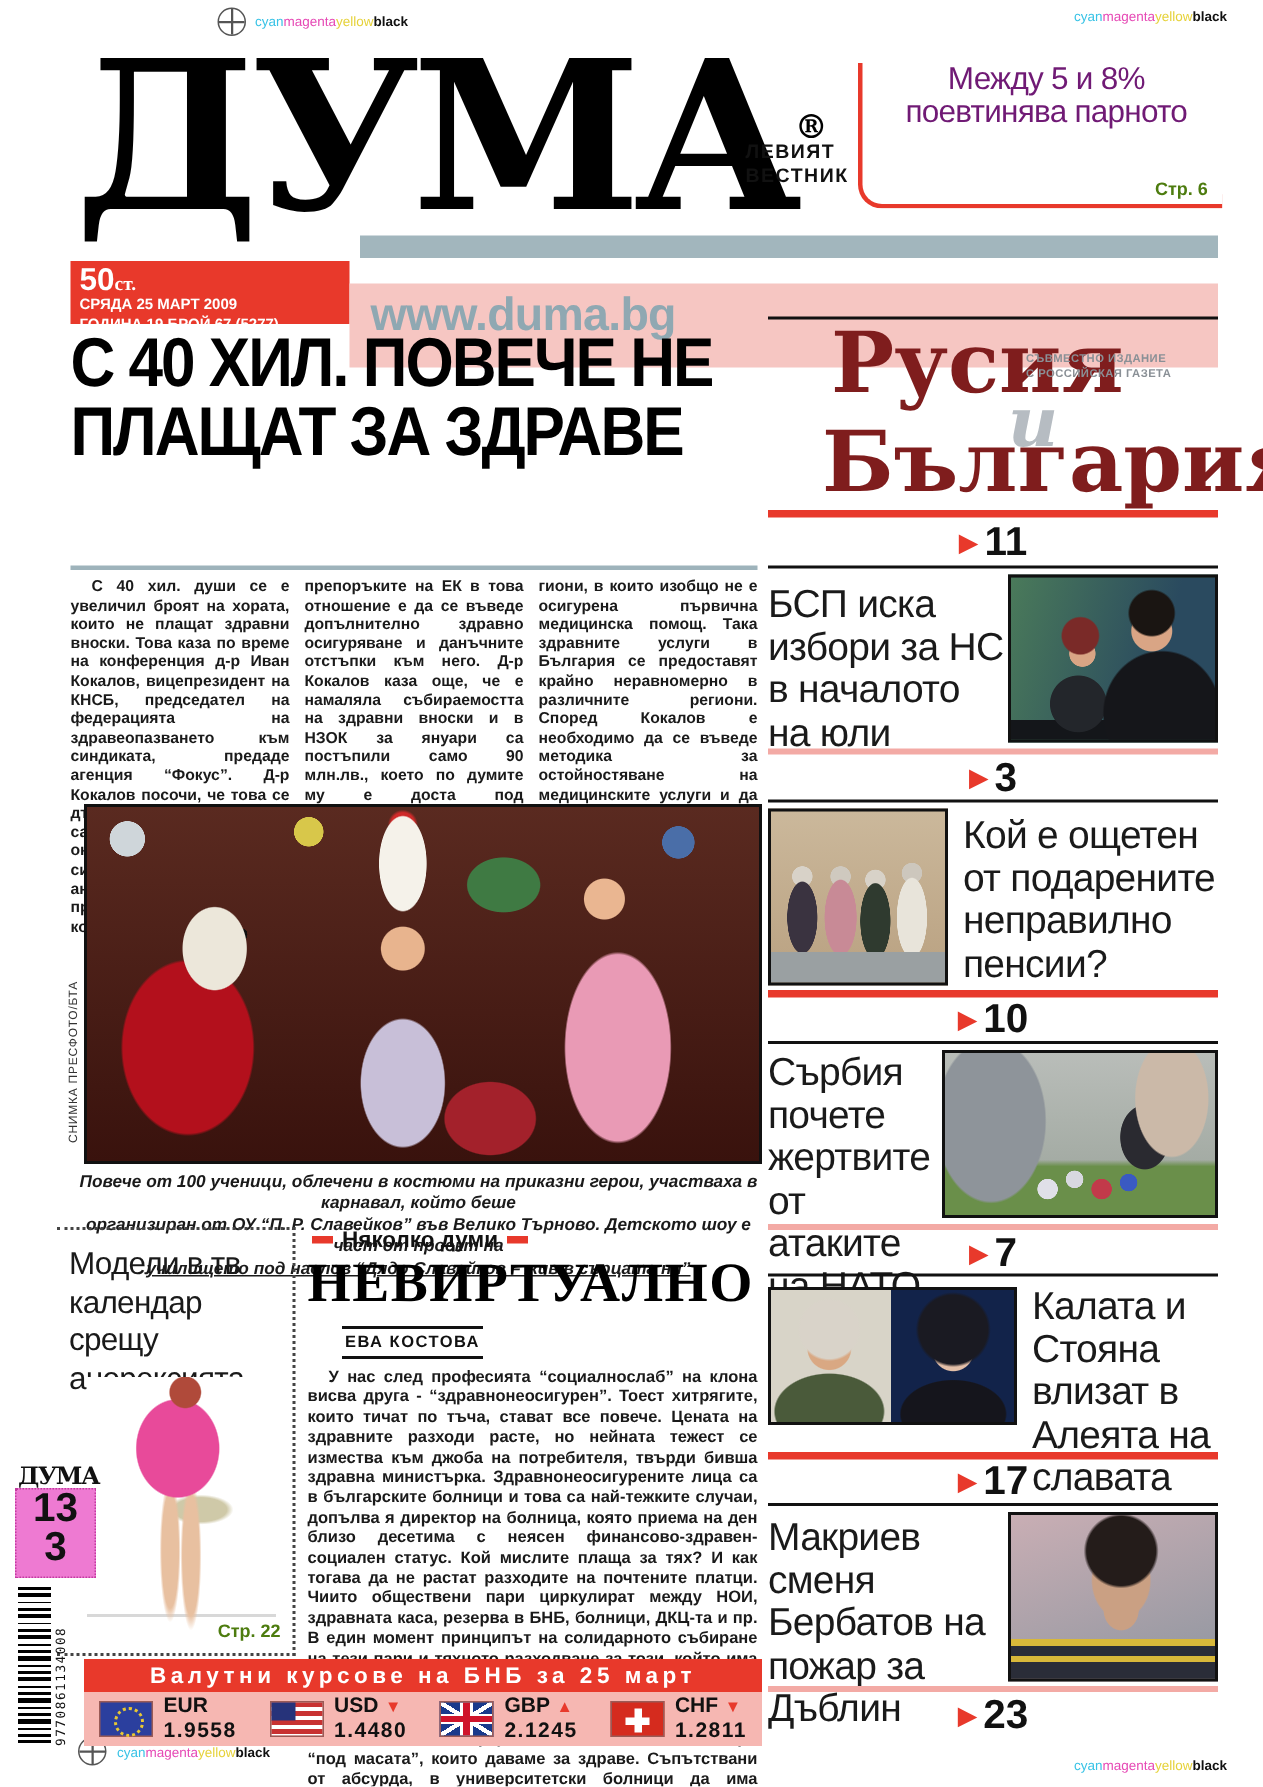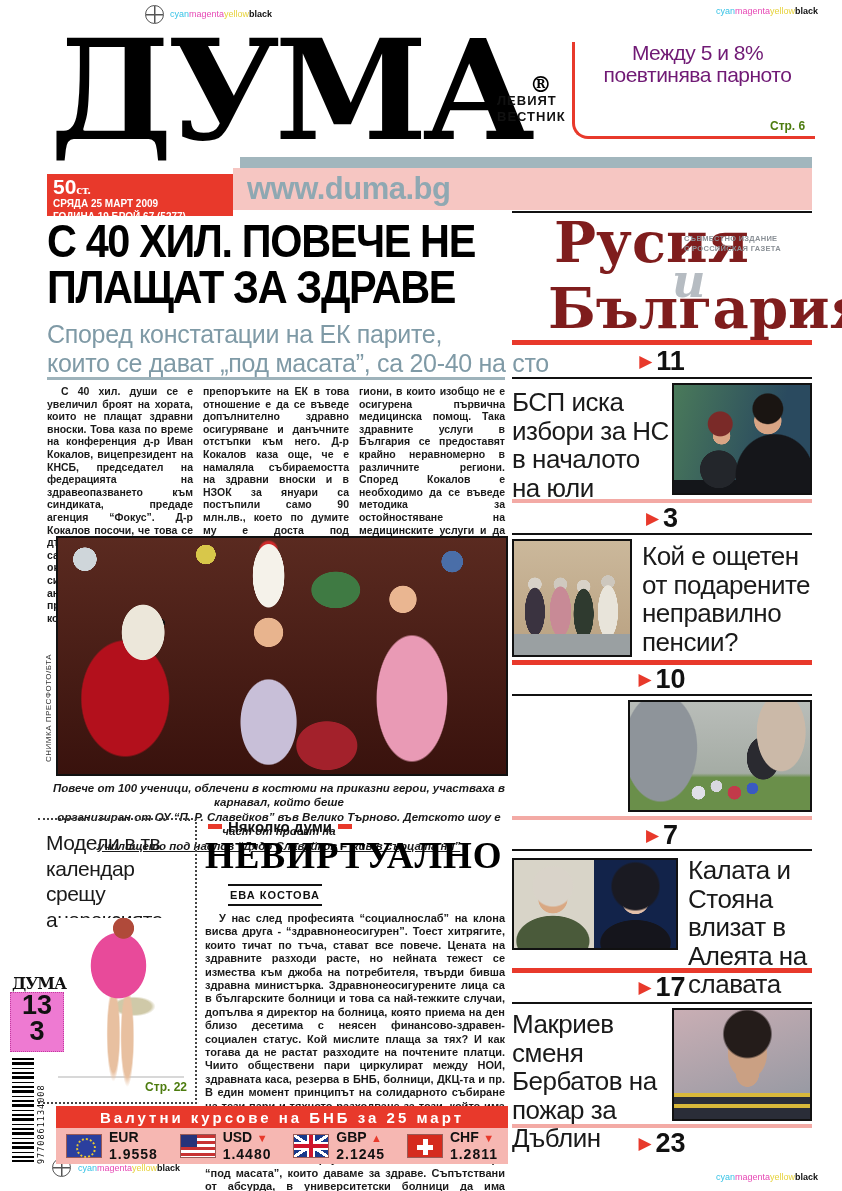--- a/index.html
+++ b/index.html
@@ -190,31 +190,27 @@
   </div>
   <div class="abs topstory-bracket" style="left:572px;top:42px;width:240px;height:94px;"></div>
   <div class="abs topstory-title" style="left:585px;top:42px;width:225px;">Между 5 и 8% поевтинява парното</div>
   <div class="abs pageref-red" style="left:770px;top:119px;">Стр. 6</div>
   <div class="abs grayband" style="left:240px;top:157px;width:572px;height:15px;"></div>
   <div class="abs pricebox" style="left:47px;top:174px;width:186px;height:42px;">
     <div><span class="price-big">50</span><span class="price-big price-st">ст.</span></div>
     <div class="price-line">СРЯДА 25 МАРТ 2009</div>
     <div class="price-line">ГОДИНА 19 БРОЙ 67 (5277)</div>
   </div>
-  <div class="abs webband" style="left:233px;top:168px;width:579px;height:42px;">
+  <div class="abs webband" style="left:233px;top:189px;width:579px;height:56px;">
     <div class="weburl" style="margin:3px 0 0 14px;">www.duma.bg</div>
   </div>
 
   <div class="abs lead-h" style="left:47px;top:218px;">
     <span>С 40 ХИЛ. ПОВЕЧЕ НЕ</span><br>
     <span>ПЛАЩАТ ЗА ЗДРАВЕ</span>
-  </div>
-  <div class="abs lead-sub" style="left:47px;top:320px;">
-    <div>Според констатации на ЕК парите,</div>
-    <div>които се дават „под масата”, са 20-40 на сто</div>
   </div>
   <div class="abs" style="left:47px;top:377px;width:458px;height:3px;background:#9eb3bb;"></div>
   <div class="abs lead-cols" style="left:47px;top:385px;width:458px;height:146px;">
     <div class="lead-col">
         <p class="indent">С 40 хил. души се е увеличил броят на хората, които не плащат здравни вноски. Това каза по време на конференция д-р Иван Кокалов, вицепрезидент на КНСБ, председател на федерацията на здравеопазването към синдиката, предаде агенция “Фокус”. Д-р Кокалов посочи, че това се дължи на процента на самонаетите лица, който е около 30%. Според него ситуацията трябва да се анализира и да се предприемат мерки. Той констатира, че една от</p>
       </div>
     <div class="lead-col">
         <p>препоръките на ЕК в това отношение е да се въведе допълнително здравно осигуряване и данъчните отстъпки към него. Д-р Кокалов каза още, че е намаляла събираемостта на здравни вноски и в НЗОК за януари са постъпили само 90 млн.лв., което по думите му е доста под планираната цифра.</p>
         <p class="indent">Д-р Кокалов посочи констатациите на ЕК по отношение на България, а именно 17,8% от общите практики в селски региони остават незаети и има ре-</p>
       </div>
@@ -305,20 +301,21 @@
 
   <div class="abs photo ph-pension" style="left:512px;top:539px;width:120px;height:118px;"></div>
   <div class="abs teaser-title" style="left:642px;top:542px;width:172px;">Кой е ощетен от подарените неправилно пенсии?</div>
   <div class="redline" style="top:660px;"></div>
   <div class="marker" style="top:666px;">
       <span class="tri">▶</span>
       <span class="num">10</span>
     </div>
   <div class="hairline" style="top:694px;"></div>
 
+  <div class="abs teaser-title" style="left:512px;top:700px;width:112px;">Сърбия почете жертвите от атаките на НАТО</div>
   <div class="abs photo ph-serbia" style="left:628px;top:700px;width:184px;height:112px;"></div>
   <div class="pinkline" style="top:816px;"></div>
   <div class="marker" style="top:822px;">
       <span class="tri">▶</span>
       <span class="num">7</span>
     </div>
   <div class="hairline" style="top:849px;"></div>
 
   <div class="abs photo ph-kalata" style="left:512px;top:858px;width:166px;height:92px;"></div>
   <div class="abs teaser-title" style="left:688px;top:856px;width:124px;">Калата и Стояна влизат в Алеята на славата</div>

